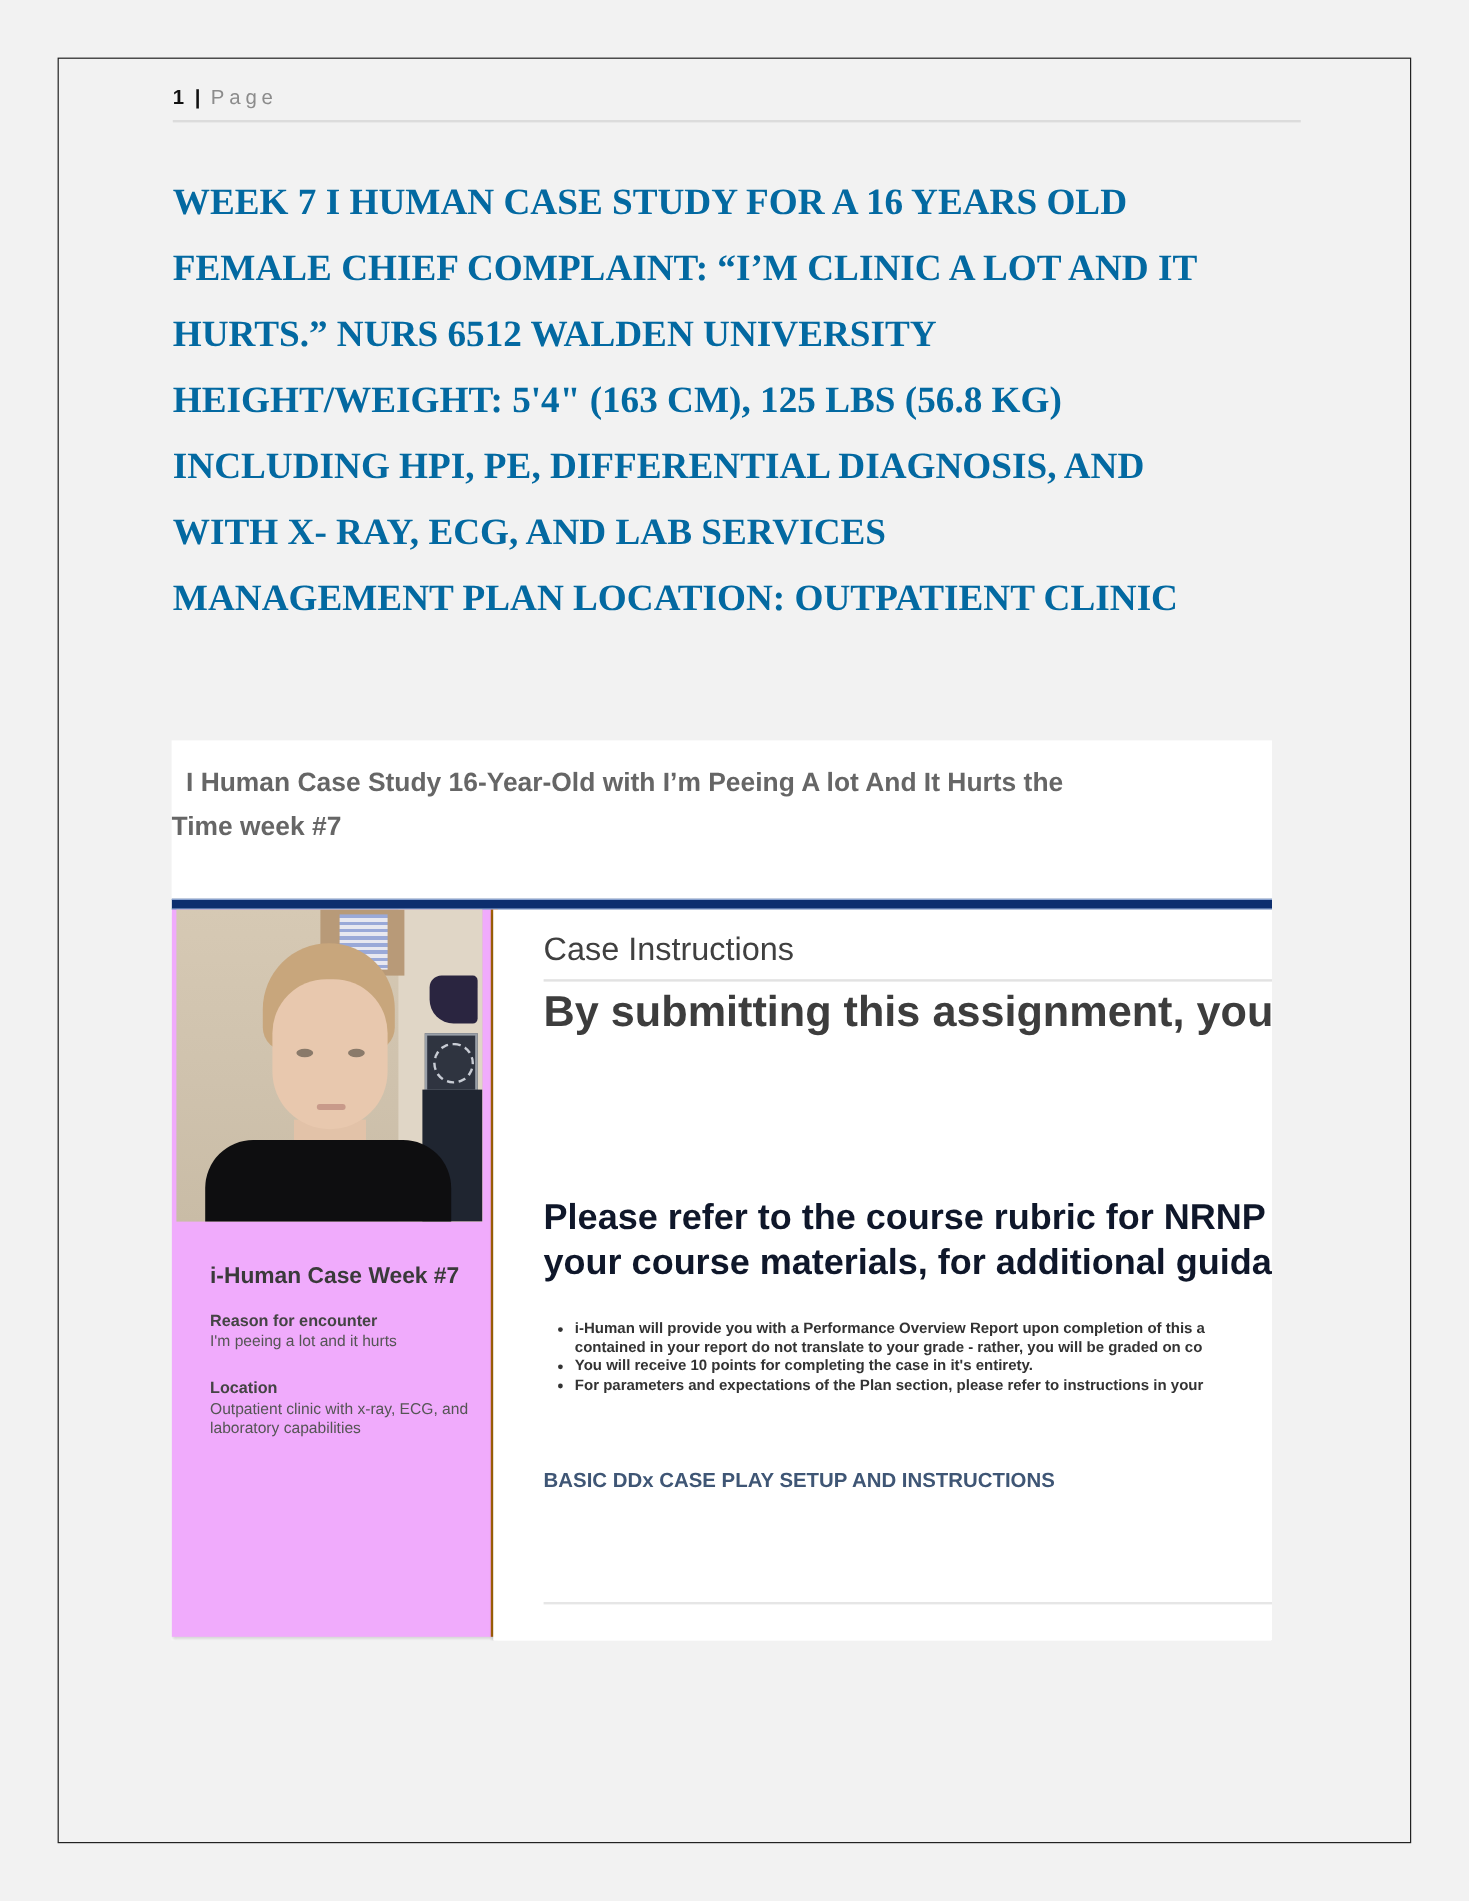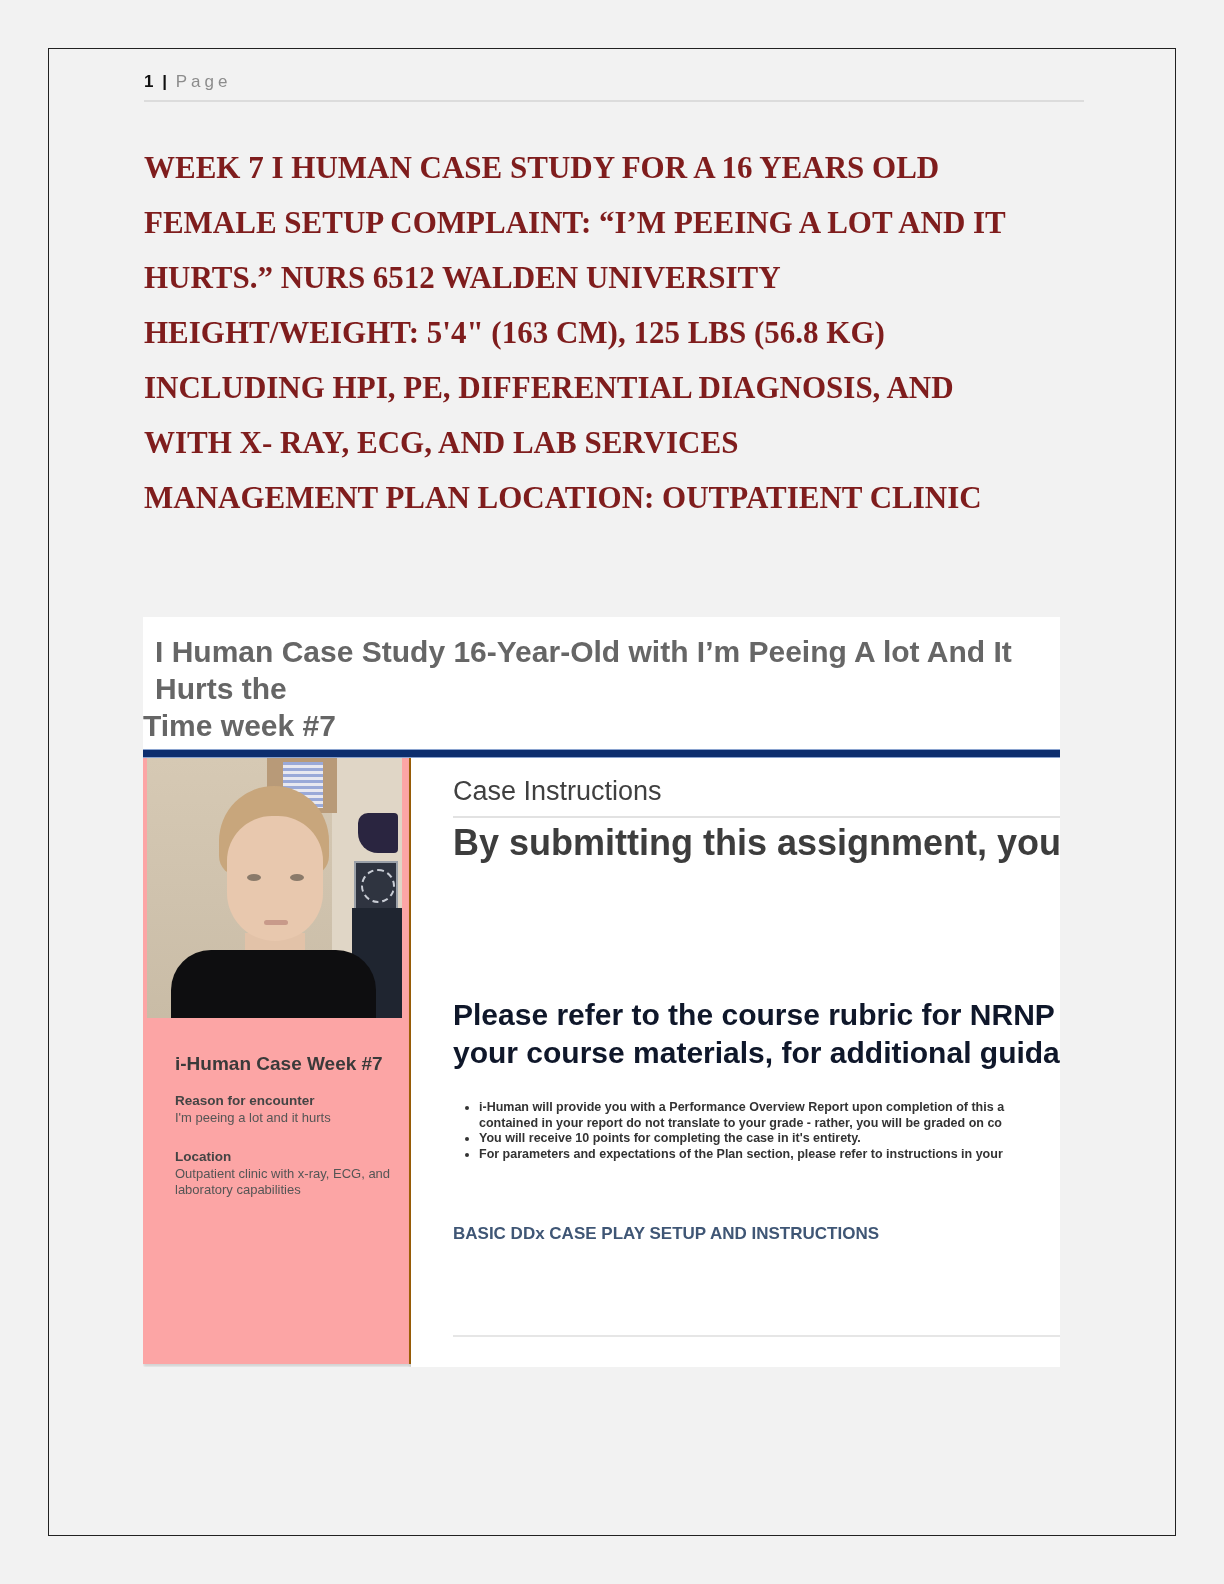--- a/index.html
+++ b/index.html
@@ -27,21 +27,21 @@
     font-size: 17px;
   }
   .page-header .num { font-weight: bold; color: #111; }
   .page-header .bar { font-weight: bold; color: #111; margin: 0 4px; }
   .page-header .word { color: #8c8c8c; letter-spacing: 4px; }
 
   .title-block {
     position: absolute;
     left: 144px; top: 140px;
     width: 940px;
-    color: #7f1d1d;
+    color: #0369a1;
     font-family: "Liberation Serif", serif;
     font-weight: bold;
     font-size: 31px;
     line-height: 55px;
   }
   .title-block div { white-space: nowrap; }
 
   
   .shot {
     position: absolute;
@@ -49,38 +49,38 @@
     width: 917px; height: 750px;
     background: #ffffff;
     overflow: hidden;
   }
   .shot-caption {
     position: absolute;
     left: 0; top: 16px;
     width: 900px;
     font-family: "Liberation Sans", sans-serif;
     font-weight: bold;
-    font-size: 30px;
+    font-size: 22px;
     line-height: 37px;
     color: #666;
   }
   .shot-caption .l1 { padding-left: 12px; }
   .navy-bar {
     position: absolute;
     left: 0; top: 132px;
     width: 917px; height: 7px;
     background: #0d2e6e;
     border-top: 1px solid #8aa3cf;
     border-bottom: 1px solid #8aa3cf;
   }
   .left-panel {
     position: absolute;
     left: 0; top: 141px;
     width: 266px; height: 606px;
-    background: #fca5a5;
+    background: #f0abfc;
     border-right: 6px solid #a16207;
     box-shadow: 0 3px 3px rgba(0,0,0,0.18);
   }
   .photo {
     position: absolute;
     left: 4px; top: 0;
     width: 255px; height: 260px;
     background: linear-gradient(180deg, #d6c9b4 0%, #cfc2ad 55%, #c9bca6 100%);
     overflow: hidden;
   }
@@ -189,21 +189,21 @@
 <div class="page-frame"></div>
 
 <div class="page-header">
   <span class="num">1</span>
   <span class="bar">|</span>
   <span class="word">Page</span>
 </div>
 
 <div class="title-block">
   <div>WEEK 7 I HUMAN CASE STUDY FOR A 16 YEARS OLD</div>
-  <div>FEMALE SETUP COMPLAINT: “I’M PEEING A LOT AND IT</div>
+  <div>FEMALE CHIEF COMPLAINT: “I’M CLINIC A LOT AND IT</div>
   <div>HURTS.” NURS 6512 WALDEN UNIVERSITY</div>
   <div>HEIGHT/WEIGHT: 5'4" (163 CM), 125 LBS (56.8 KG)</div>
   <div>INCLUDING HPI, PE, DIFFERENTIAL DIAGNOSIS, AND</div>
   <div>WITH X- RAY, ECG, AND LAB SERVICES</div>
   <div>MANAGEMENT PLAN LOCATION: OUTPATIENT CLINIC</div>
 </div>
 
 <div class="shot">
   <div class="shot-caption">
     <div class="l1">I Human Case Study 16-Year-Old with I’m Peeing A lot And It Hurts the</div>

